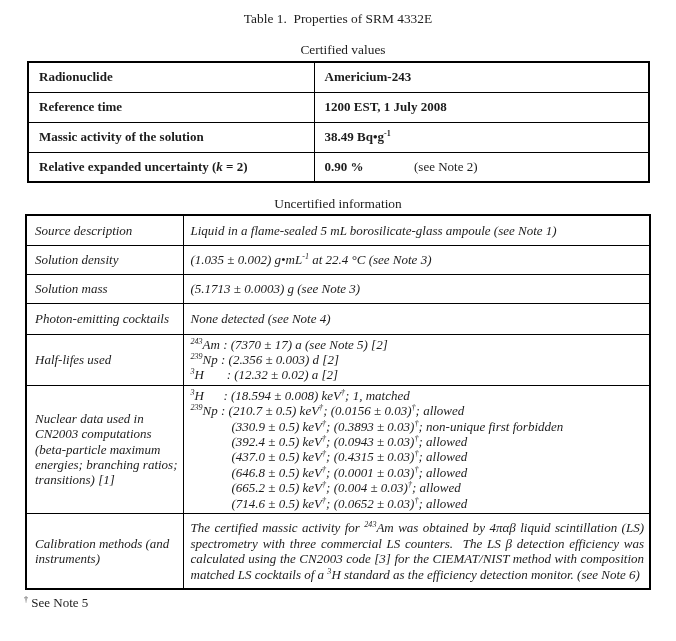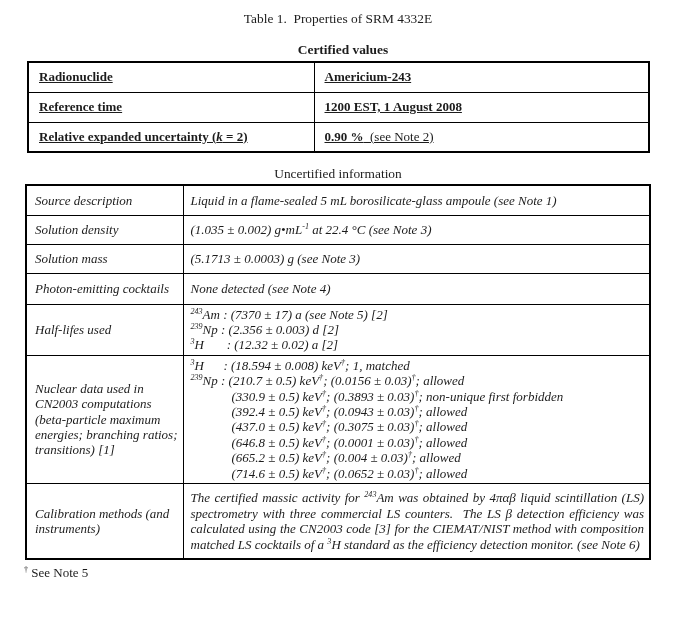--- a/index.html
+++ b/index.html
@@ -4,35 +4,35 @@
 <style>
   html,body{margin:0;padding:0;}
   body{
     width:676px;height:641px;background:#ffffff;
     font-family:"Liberation Serif","DejaVu Serif",serif;
     color:#1c1c1c;font-size:13px;
     -webkit-font-smoothing:antialiased;
   }
   .page{position:relative;width:676px;height:641px;overflow:hidden;}
   .doc-title{margin:11px 0 0 0;text-align:center;font-size:13.4px;}
-  .heading-bold{margin:15px 0 3px 10px;text-align:center;font-weight:bold;font-size:13.4px;}
+  .heading-bold{margin:15px 0 3px 10px;text-align:center;font-weight:normal;font-size:13.4px;}
   .heading-plain{margin:13px 0 2px 0;text-align:center;font-size:13.4px;}
   table{border-collapse:collapse;table-layout:fixed;border:2px solid #000;}
   td{border:1px solid #000;vertical-align:middle;text-align:left;}
-  .t1{margin-left:27px;width:621px;text-decoration:underline;}
+  .t1{margin-left:27px;width:621px;}
   .t1 td{font-weight:bold;padding:0 8px 0 10px;height:28px;}
   .t2{margin-left:25px;width:624px;}
   .t2 td{padding:2px 5px 2px 8px;line-height:15.4px;font-style:italic;}
   .t2 td.val{padding-left:7px;}
   .line{white-space:nowrap;}
   .indent{padding-left:41px;}
   .justify{text-align:justify;white-space:normal;}
   sup{font-size:0.62em;line-height:0;vertical-align:super;}
   sub{font-size:0.62em;line-height:0;vertical-align:sub;}
-  .normal{font-weight:normal;}
+  .normal{font-weight:normal;margin-left:44px;}
   .footnote{margin:5px 0 0 24px;font-size:13px;}
 </style>
 </head>
 <body>
 
 <div class="page">
 
   <div class="doc-title">Table 1.&nbsp; Properties of SRM 4332E</div>
 
   <div class="heading-bold">Certified values</div>
@@ -42,21 +42,25 @@
         <col style="width:286px">
         <col style="width:335px">
       </colgroup>
     <tbody>
       <tr style="height:30px">
         <td><span>Radionuclide</span></td>
         <td><span>Americium-243</span></td>
       </tr>
       <tr style="height:30px">
         <td><span>Reference time</span></td>
-        <td><span>1200 EST, 1 August 2008</span></td>
+        <td><span>1200 EST, 1 July 2008</span></td>
+      </tr>
+      <tr style="height:30px">
+        <td><span>Massic activity of the solution</span></td>
+        <td><span>38.49 Bq•g</span><sup>-1</sup></td>
       </tr>
       <tr style="height:30px">
         <td><span>Relative expanded uncertainty (</span><i>k</i><span> = 2)</span></td>
         <td><span>0.90 %</span><span class="normal">&nbsp; (see Note 2)</span></td>
       </tr>
     </tbody>
   </table>
 
   <div class="heading-plain">Uncertified information</div>
 
@@ -98,21 +102,21 @@
           <div class="line"><sup>3</sup><span>H&nbsp;&nbsp;&nbsp;&nbsp;&nbsp;&nbsp;&nbsp;: (12.32 ± 0.02) a [2]</span></div>
         </td>
       </tr>
       <tr style="height:122px">
         <td class="lbl">Nuclear data used in CN2003 computations (beta-particle maximum energies; branching ratios; transitions) [1]</td>
         <td class="val">
           <div class="line"><sup>3</sup><span>H&nbsp;&nbsp;&nbsp;&nbsp;&nbsp;&nbsp;: (18.594 ± 0.008) keV</span><sup>†</sup><span>; 1, matched</span></div>
           <div class="line"><sup>239</sup><span>Np : (210.7 ± 0.5) keV</span><sup>†</sup><span>; (0.0156 ± 0.03)</span><sup>†</sup><span>; allowed</span></div>
           <div class="line indent"><span>(330.9 ± 0.5) keV</span><sup>†</sup><span>; (0.3893 ± 0.03)</span><sup>†</sup><span>; non-unique first forbidden</span></div>
           <div class="line indent"><span>(392.4 ± 0.5) keV</span><sup>†</sup><span>; (0.0943 ± 0.03)</span><sup>†</sup><span>; allowed</span></div>
-          <div class="line indent"><span>(437.0 ± 0.5) keV</span><sup>†</sup><span>; (0.3075 ± 0.03)</span><sup>†</sup><span>; allowed</span></div>
+          <div class="line indent"><span>(437.0 ± 0.5) keV</span><sup>†</sup><span>; (0.4315 ± 0.03)</span><sup>†</sup><span>; allowed</span></div>
           <div class="line indent"><span>(646.8 ± 0.5) keV</span><sup>†</sup><span>; (0.0001 ± 0.03)</span><sup>†</sup><span>; allowed</span></div>
           <div class="line indent"><span>(665.2 ± 0.5) keV</span><sup>†</sup><span>; (0.004 ± 0.03)</span><sup>†</sup><span>; allowed</span></div>
           <div class="line indent"><span>(714.6 ± 0.5) keV</span><sup>†</sup><span>; (0.0652 ± 0.03)</span><sup>†</sup><span>; allowed</span></div>
         </td>
       </tr>
       <tr style="height:76px">
         <td class="lbl">Calibration methods (and instruments)</td>
         <td class="val">
           <div class="justify"><span>The certified massic activity for </span><sup>243</sup><span>Am was obtained by 4παβ liquid scintillation (LS) spectrometry with three commercial LS counters.&nbsp; The LS β detection efficiency was calculated using the CN2003 code [3] for the CIEMAT/NIST method with composition matched LS cocktails of a </span><sup>3</sup><span>H standard as the efficiency detection monitor. (see Note 6)</span></div>
         </td>

